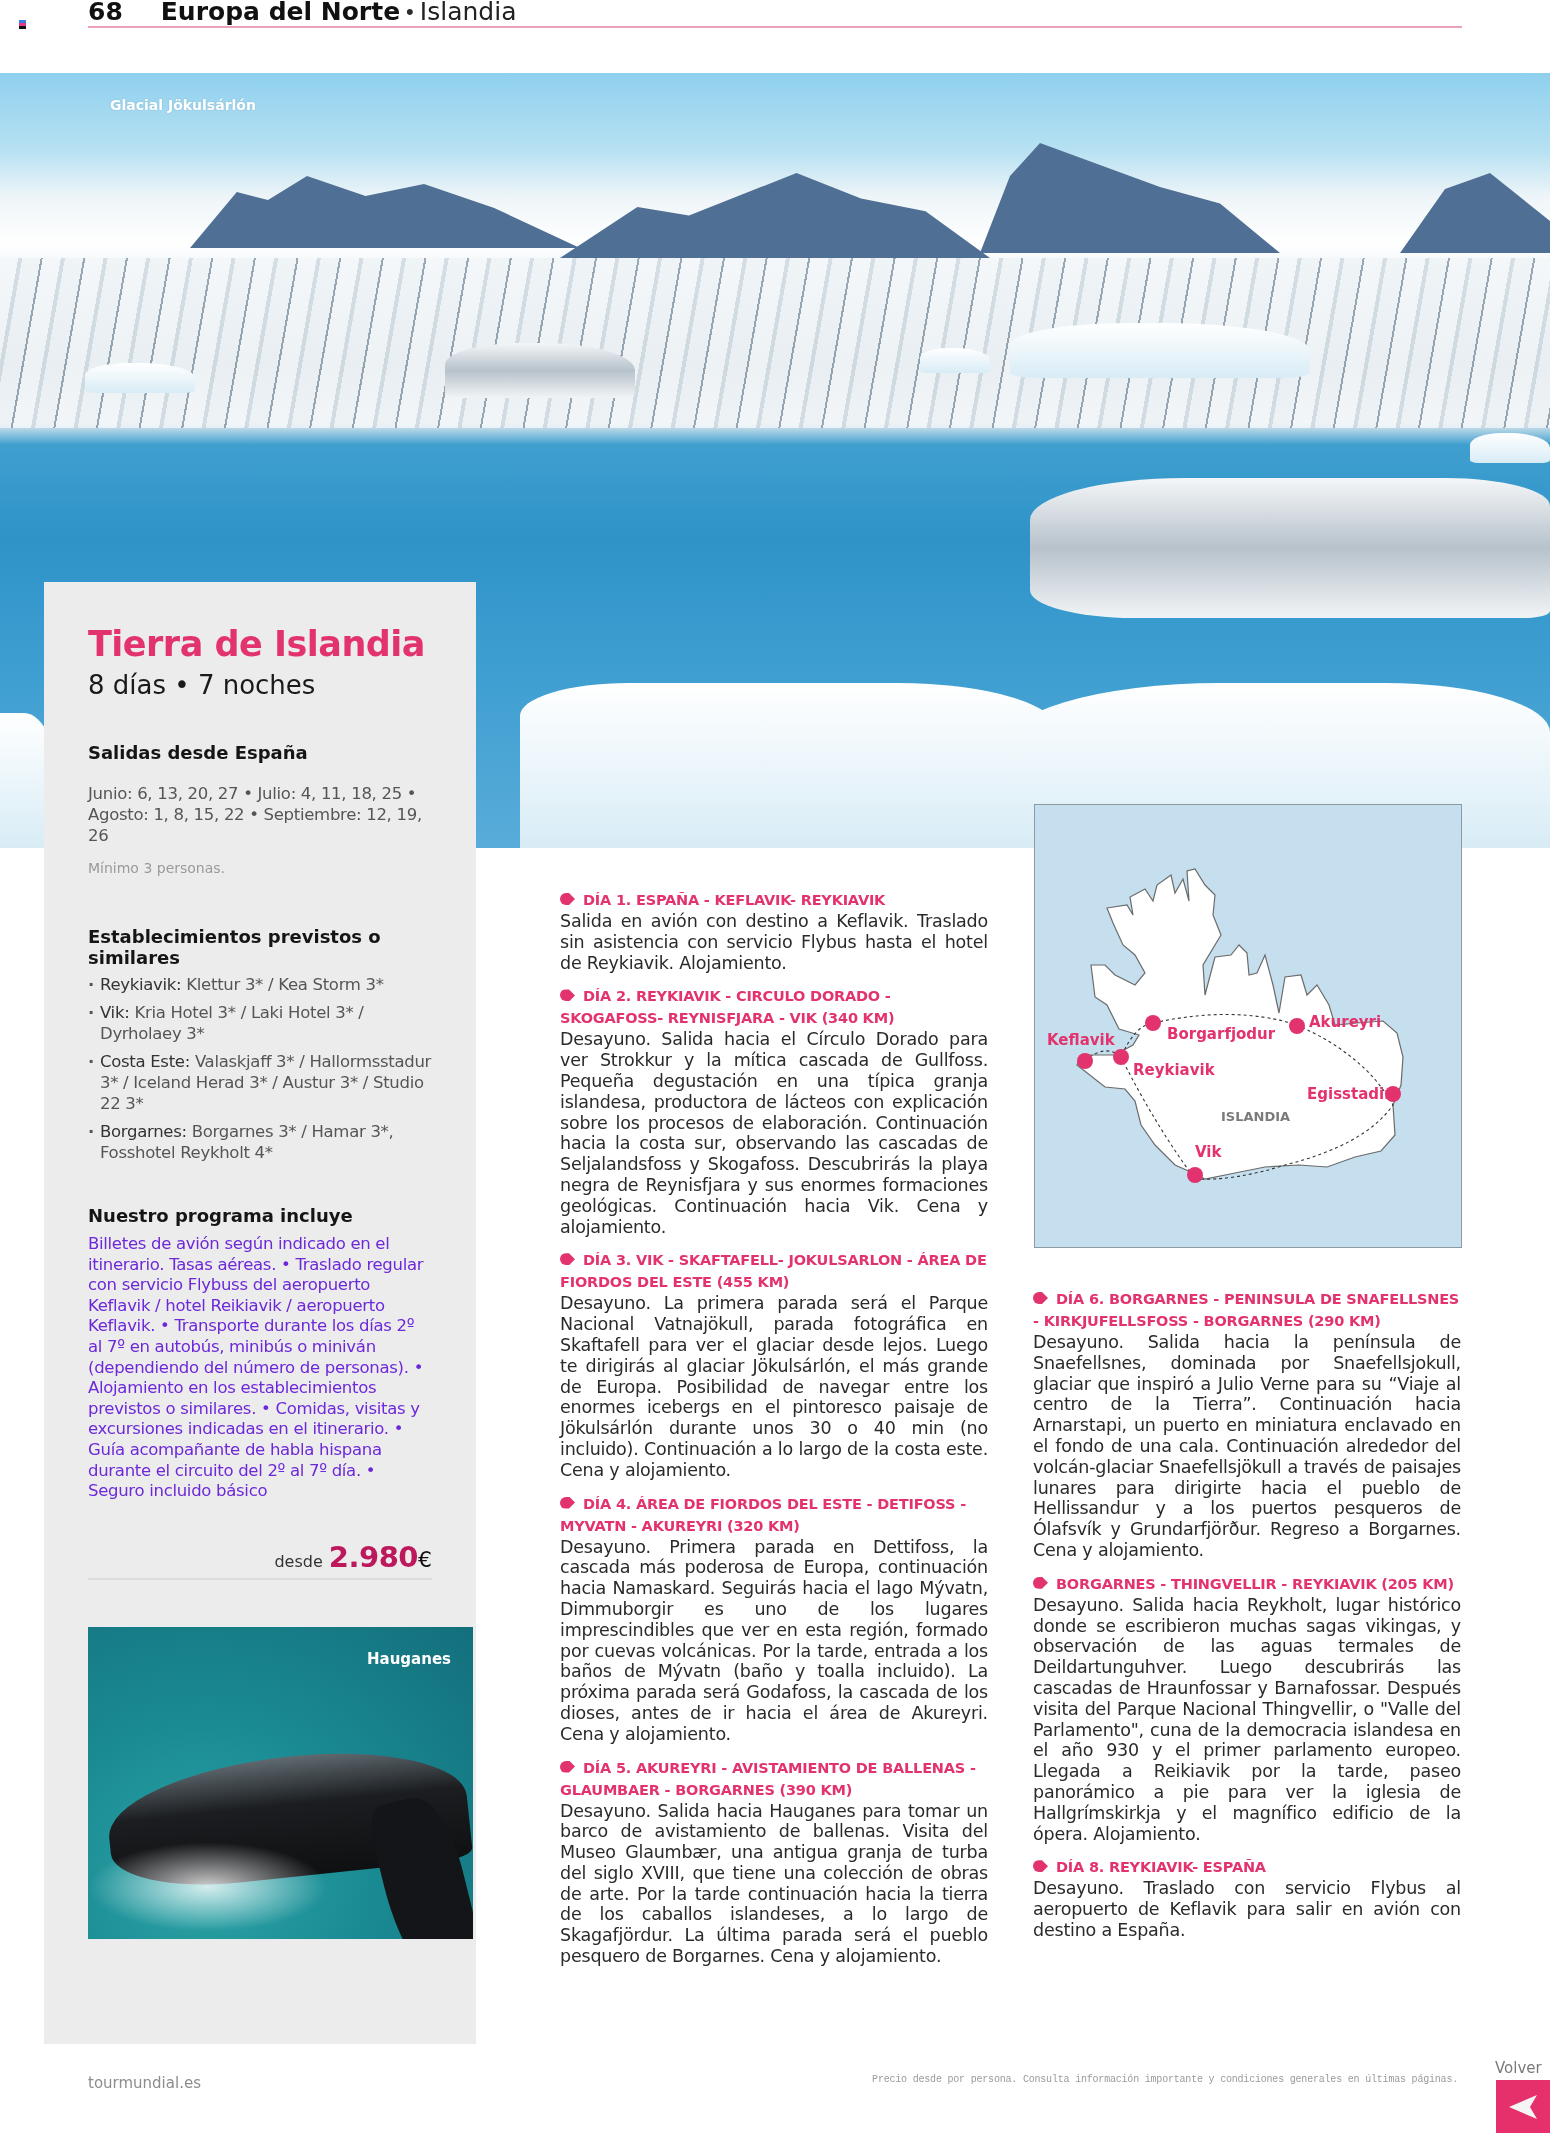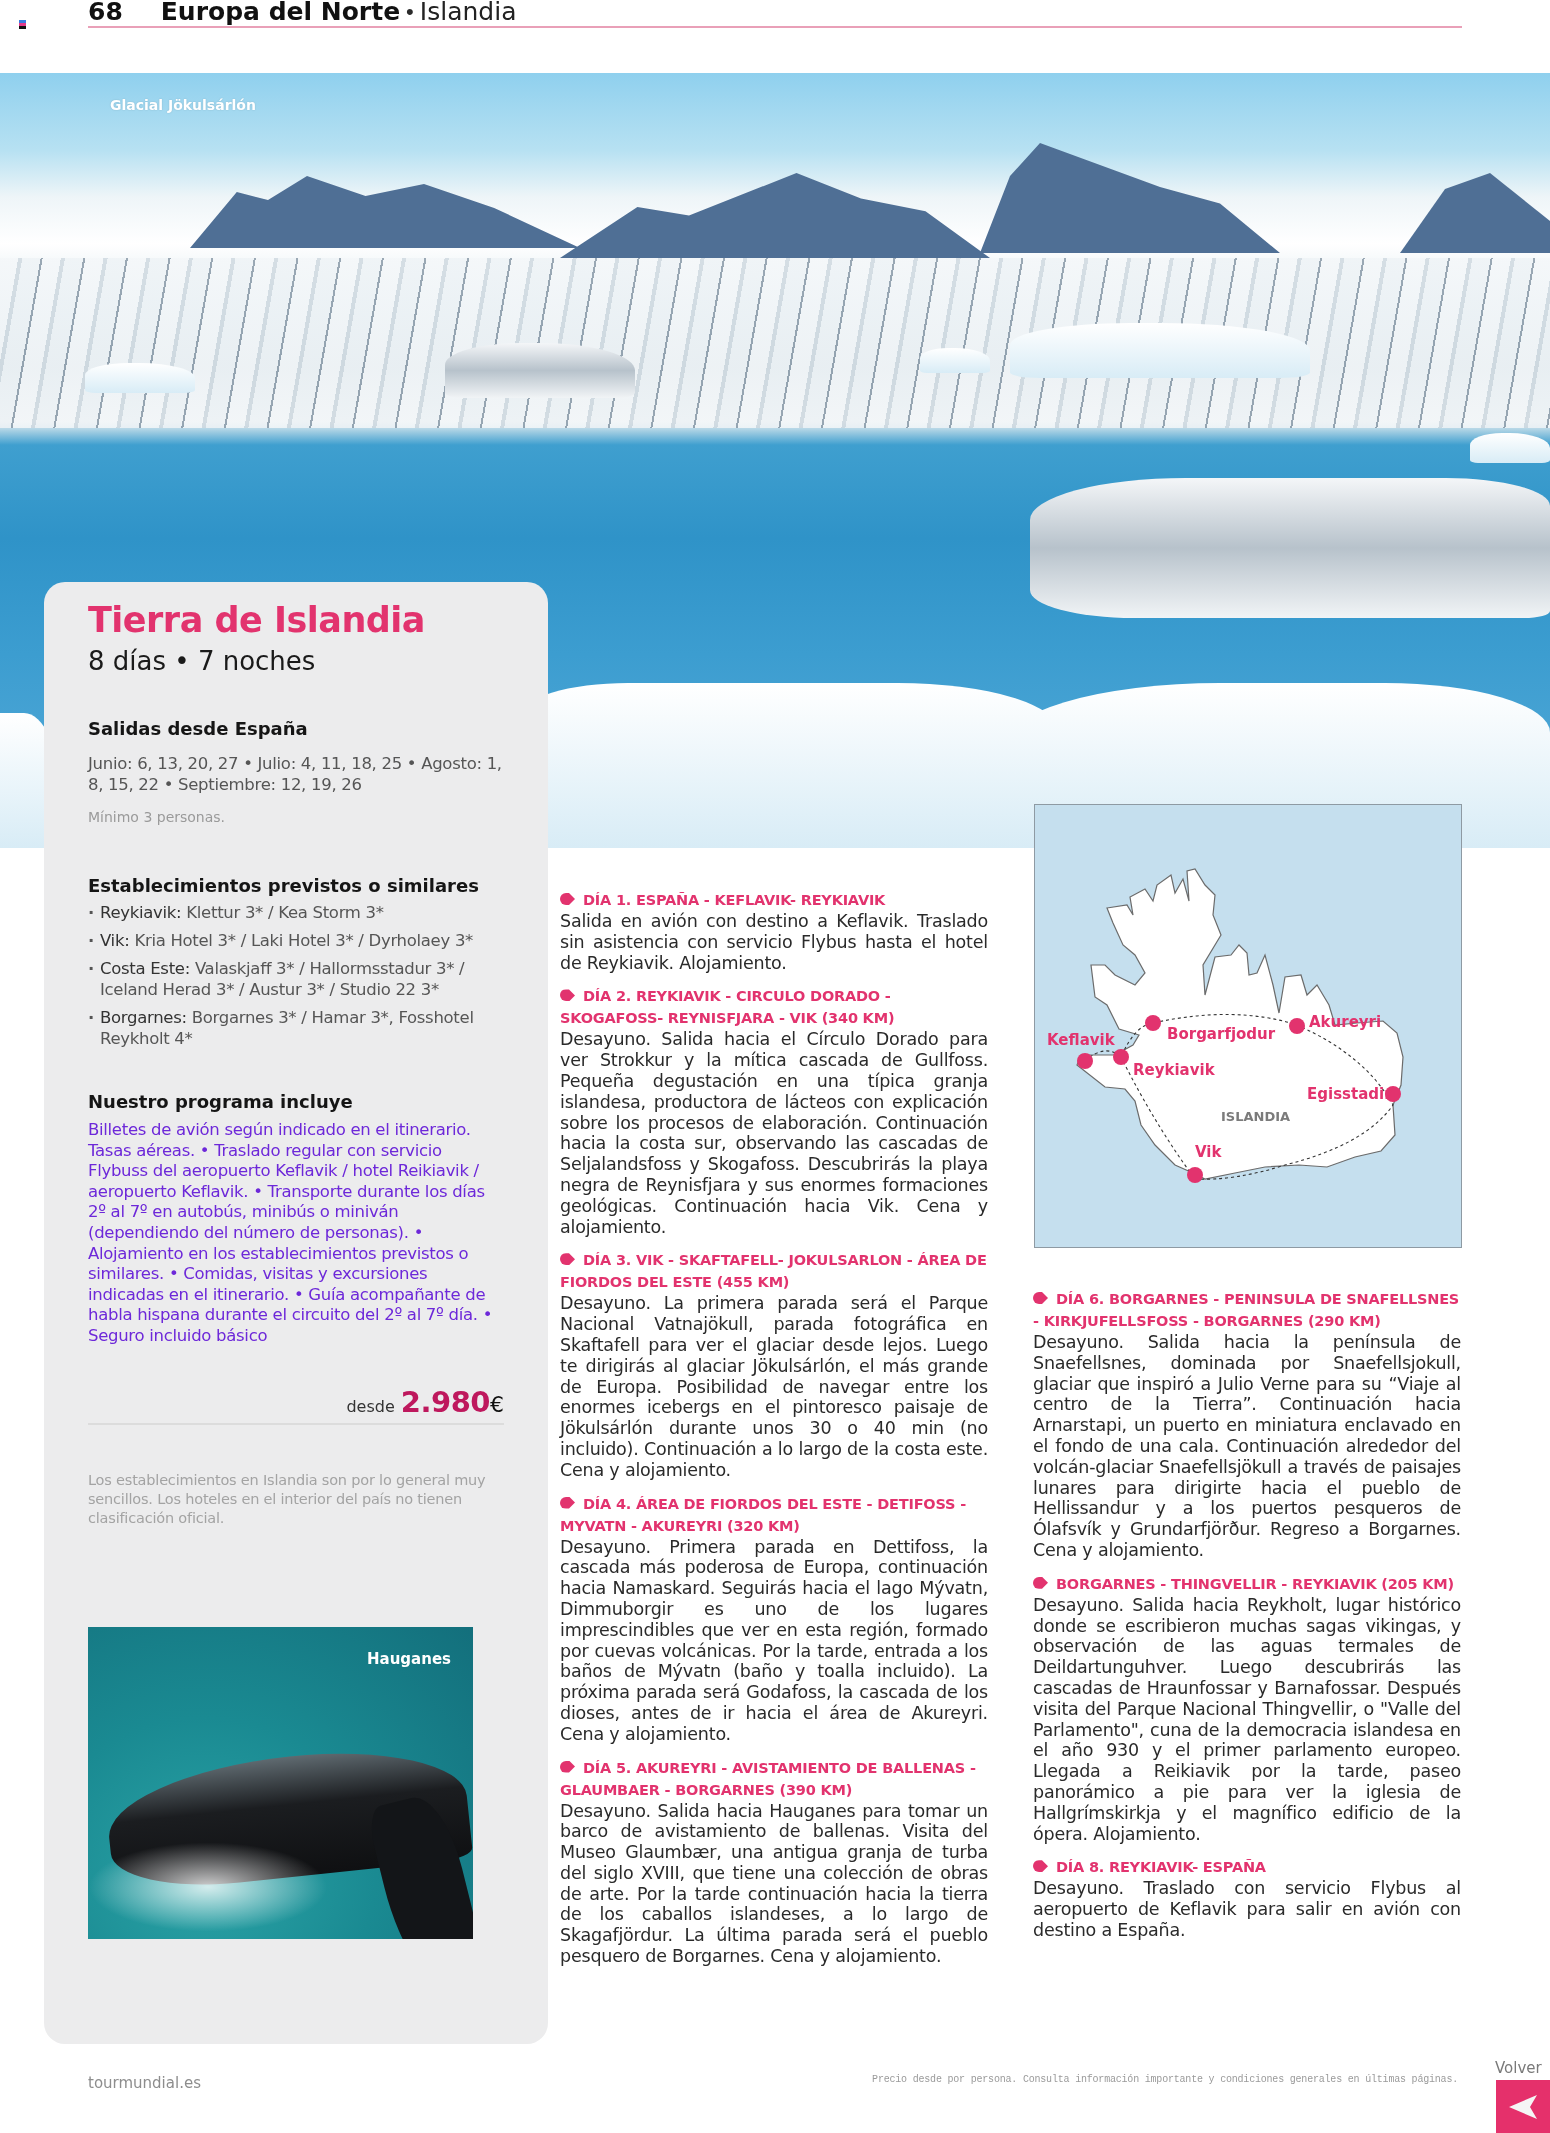--- a/index.html
+++ b/index.html
@@ -20,26 +20,26 @@
     background: linear-gradient(180deg, #8fd0ee 0%, #b7e1f2 10%, #eef5f8 16%, #ffffff 22%, #dde9ef 30%, #c7d5dd 38%, #e8eef0 45%, #3f9fcf 48%, #2f93c8 60%, #3c9dd0 75%, #58acd9 100%); }
   .hero .mtn { position: absolute; background: #4f6f95; }
   .hero .glacier { position: absolute; left: 0; top: 185px; width: 1550px; height: 170px;
     background: repeating-linear-gradient(100deg, #f4f7f9 0 18px, #cfd9e0 18px 22px, #eef3f6 22px 40px, #8a9aa8 40px 42px);
     opacity: .85; }
   .hero .ice { position: absolute; background: linear-gradient(180deg, #ffffff, #d8ecf6); border-radius: 40% 50% 10% 10%; }
   .hero .ice.dark { background: linear-gradient(180deg, #f4f6f8 0%, #b7c2cb 50%, #f1f4f6 100%); }
   .hero-caption { position: absolute; left: 110px; top: 24px; color: #ffffff; font-family: "DejaVu Sans", sans-serif; font-weight: bold; font-size: 14px; text-shadow: 0 0 2px rgba(0,0,0,.15); }
 
   
-  .info-card { position: absolute; left: 44px; top: 582px; width: 504px; height: 1462px; background: #ececed; padding: 16px 44px 0 44px; border-radius: 21px; }
+  .info-card { position: absolute; left: 44px; top: 582px; width: 432px; height: 1462px; background: #ececed; padding: 40px 44px 0 44px; }
   .trip-title { font-family: "DejaVu Sans", sans-serif; font-weight: bold; font-size: 35px; color: #e2336e; letter-spacing: -0.5px; line-height: 44px; }
   .trip-duration { font-family: "DejaVu Sans", sans-serif; font-size: 26px; color: #1a1a1a; margin-top: 2px; line-height: 34px; }
   .block-title { font-family: "DejaVu Sans", sans-serif; font-weight: bold; font-size: 18px; color: #151515; }
   .departures-title { margin-top: 40px; }
-  .departures-text { font-family: "DejaVu Sans", sans-serif; font-size: 16.5px; color: #555; line-height: 21px; margin-top: 14px; letter-spacing: -0.3px; }
+  .departures-text { font-family: "DejaVu Sans", sans-serif; font-size: 16.5px; color: #555; line-height: 21px; margin-top: 20px; letter-spacing: -0.3px; }
   .min-note { font-family: "DejaVu Sans", sans-serif; font-size: 14px; color: #9a9a9a; margin-top: 14px; }
   .hotels-title { margin-top: 50px; }
   .hotel-list { list-style: none; margin-top: 6px; }
   .hotel-list li { font-family: "DejaVu Sans", sans-serif; font-size: 16.5px; color: #555; line-height: 21px; padding-left: 12px; position: relative; margin-bottom: 7px; letter-spacing: -0.3px; }
   .hotel-list li::before { content: "·"; position: absolute; left: 0; top: 0; color: #555; font-weight: bold; }
   .hotel-list li b { color: #333; font-weight: normal; }
   .includes-title { margin-top: 42px; }
   .includes-text { font-family: "DejaVu Sans", sans-serif; font-size: 16.5px; color: #6d28d9; line-height: 20.6px; margin-top: 8px; letter-spacing: -0.3px; }
   .price-row { margin-top: 38px; border-bottom: 2px solid #dcdcdc; padding-bottom: 4px; text-align: right; }
   .price-from { font-family: "DejaVu Sans", sans-serif; font-size: 16px; color: #333; margin-right: 6px; }

